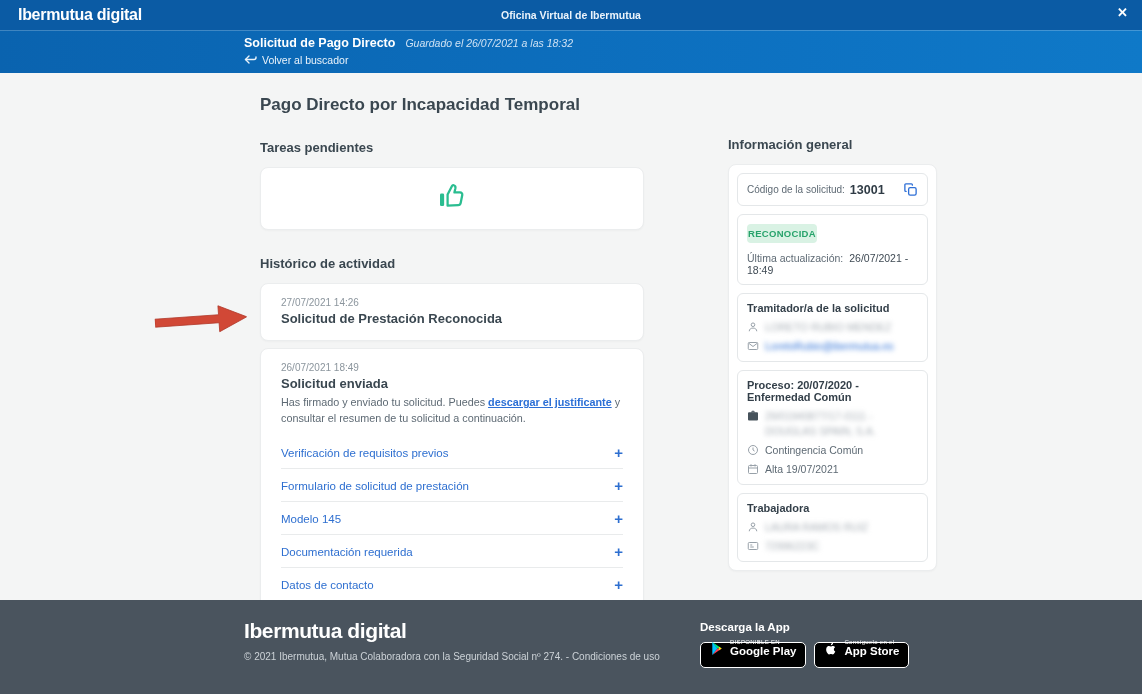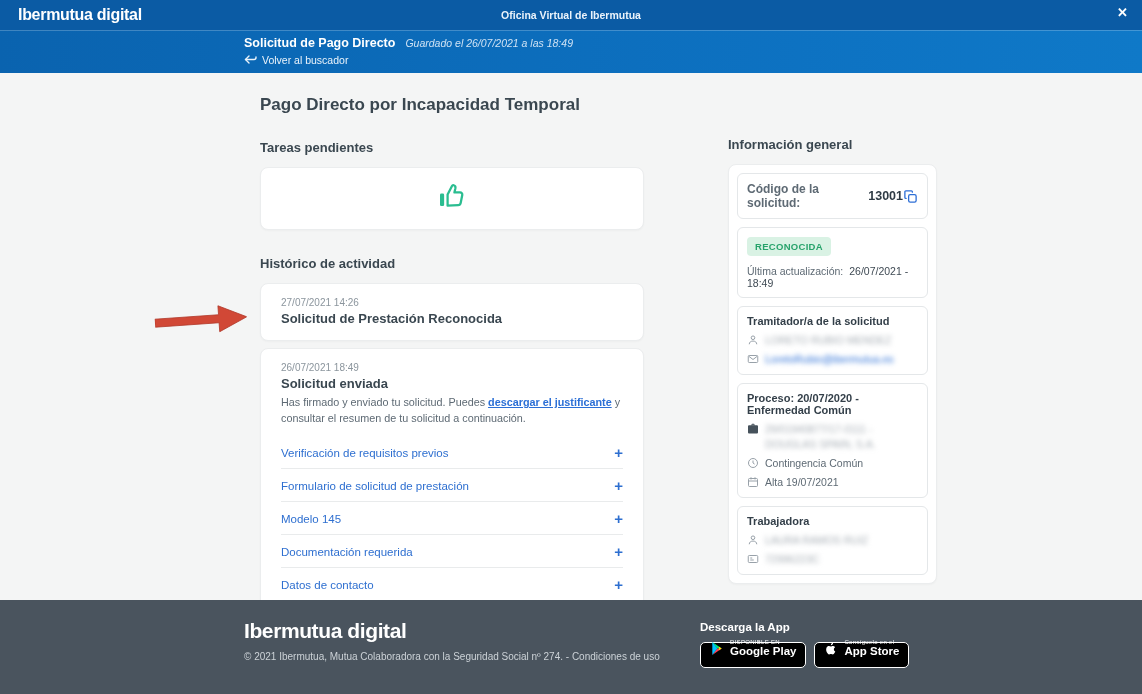--- a/index.html
+++ b/index.html
@@ -82,28 +82,28 @@
   .acc-plus { font-size:15px; color:#2e6fd0; font-weight:bold; line-height:1; }
 
   
   .info-card { margin-top:12px; padding:8px; }
   .info-box {
     border:1px solid #e4e7e9; border-radius:6px;
     padding:8px 9px; margin-bottom:8px; background:#fff;
   }
   .info-box:last-child { margin-bottom:0; }
   .code-row { display:flex; align-items:center; }
-  .code-label { font-size:12px; color:#5e6a74;font-weight:bold; }
+  .code-label { font-size:10px; color:#5e6a74; }
   .code-value { font-size:12.5px; font-weight:bold; color:#2f3b45; margin-left:5px; }
   .copy-icon { margin-left:auto; color:#2e6fd6; cursor:pointer; display:flex; }
 
   .status-badge {
     display:inline-block; background:#d9f2e4; color:#27a36b;
     font-size:9.5px; font-weight:bold; letter-spacing:0.3px;
-    padding:4px 8px; border-radius:4px;
+    padding:4px 1px; border-radius:4px;
   }
   .update-row { font-size:10.5px; color:#5e6a74; margin-top:9px; }
   .update-value { color:#3f4a54; margin-left:3px; }
 
   .box-title { font-size:11px; font-weight:bold; color:#333f49; margin-bottom:6px; }
   .icon-row { display:flex; align-items:flex-start; gap:6px; font-size:10.5px; color:#5e6a74; margin-top:5px; line-height:1.35; }
   .icon-row .row-icon { color:#98a1a9; flex:0 0 auto; margin-top:1px; display:flex; }
   .row-icon.dark { color:#46525b; }
   .redacted { filter:blur(2.6px); color:#a7aeb5; }
   .redacted.blue { color:#2b6fd6; }
@@ -134,21 +134,21 @@
 
 <div class="topbar">
   <div class="logo-top">Ibermutua digital</div>
   <div class="topbar-center">Oficina Virtual de Ibermutua</div>
   <div class="close-btn">✕</div>
 </div>
 
 <div class="subheader">
   <div class="subheader-line1">
     <span class="subheader-title">Solicitud de Pago Directo</span>
-    <span class="subheader-saved">Guardado el 26/07/2021 a las 18:49</span>
+    <span class="subheader-saved">Guardado el 26/07/2021 a las 18:32</span>
   </div>
   <div class="back-link">
     <span class="back-arrow">
       <svg width="13" height="9" viewBox="0 0 13 9" fill="none" stroke="#eaf3fb" stroke-width="1.4" stroke-linecap="round" stroke-linejoin="round">
         <path d="M5 1 L1.5 4.5 L5 8"></path>
           <path d="M1.5 4.5 H10 a2 2 0 0 0 2-2 V2"></path>
       </svg>
     </span>
     <span>Volver al buscador</span>
   </div>

